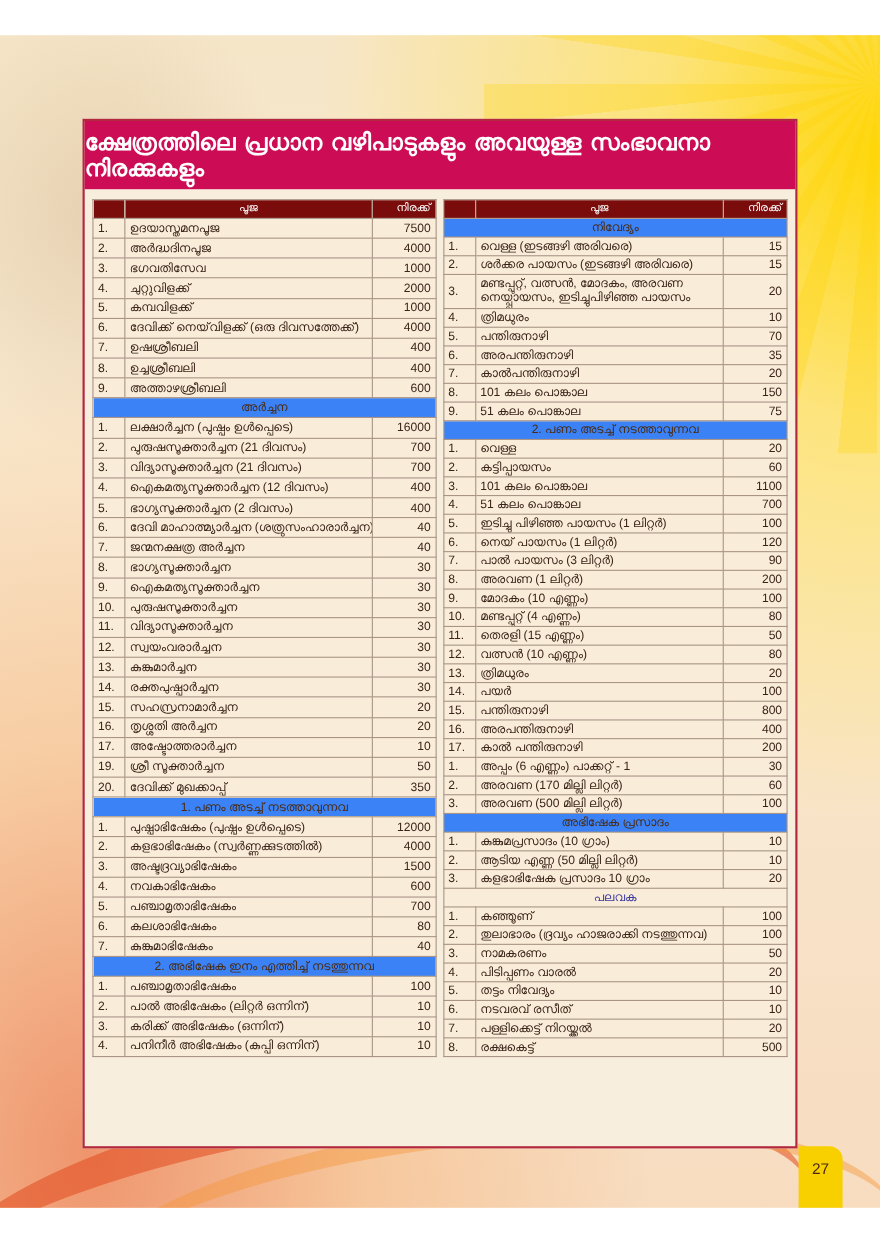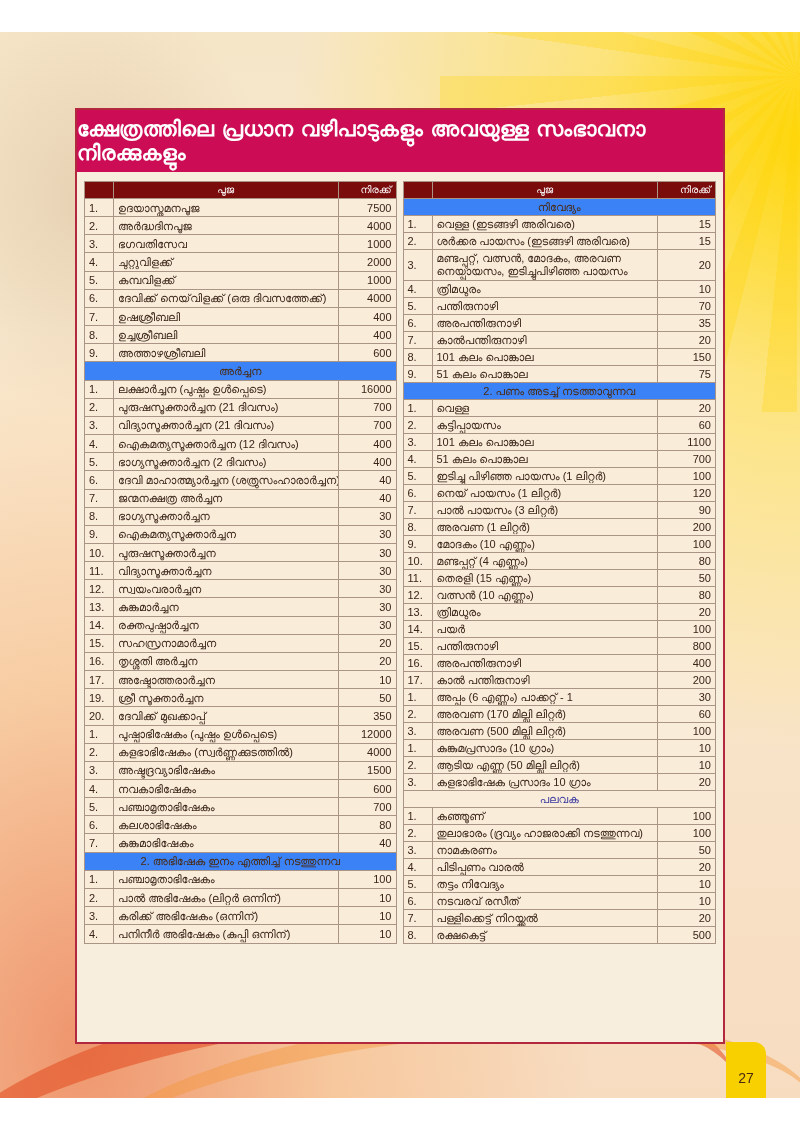--- a/index.html
+++ b/index.html
@@ -42,21 +42,21 @@
     tr.sec-orange td { background:#f07a12; color:#fff6ea; text-align:center; }
     tr.sec-orange td.blank { background:#f9ecd9; }
     tr.sec-yellow td { background:#3b82f6; color:#4a2a10; text-align:center; }
     tr.sec-plain td { background:#f9ecd9; color:#3b3aa0; text-align:center; }
     tr.tall td { height:30px; line-height:13px; white-space:normal; }
     tr.tall td.no, tr.tall td.rate { vertical-align:middle; }
 
     .page-tab {
       position:absolute; left:726px; top:1010px; width:40px; height:88px;
       background:#f8d000; border-top-right-radius:12px;
-      color:#4a2a10; font-family:"Liberation Sans", sans-serif; font-size:14px; text-align:center; padding-top:28px; box-sizing:border-box;
+      color:#4a2a10; font-family:"Liberation Sans", sans-serif; font-size:14px; text-align:center; padding-top:12px; box-sizing:border-box;
     }
   </style>
 </head>
 <body>
 
 <div class="page">
   <div class="motif"></div>
   <div class="rays"></div>
   <div class="swoosh1"></div>
   <div class="swoosh2"></div>
@@ -214,20 +214,23 @@
             </tr>
             <tr class="row">
               <td class="no">19.</td>
               <td class="item">ശ്രീ സൂക്താർച്ചന</td>
               <td class="rate">50</td>
             </tr>
             <tr class="row">
               <td class="no">20.</td>
               <td class="item">ദേവിക്ക് മുഖക്കാപ്പ്</td>
               <td class="rate">350</td>
+            </tr>
+            <tr class="sec-yellow">
+              <td colspan="3">1. പണം അടച്ച് നടത്താവുന്നവ</td>
             </tr>
             <tr class="row">
               <td class="no">1.</td>
               <td class="item">പുഷ്പാഭിഷേകം (പുഷ്പം ഉൾപ്പെടെ)</td>
               <td class="rate">12000</td>
             </tr>
             <tr class="row">
               <td class="no">2.</td>
               <td class="item">കളഭാഭിഷേകം (സ്വർണ്ണക്കുടത്തിൽ)</td>
               <td class="rate">4000</td>
@@ -441,20 +444,23 @@
             <tr class="row">
               <td class="no">2.</td>
               <td class="item">അരവണ (170 മില്ലി ലിറ്റർ)</td>
               <td class="rate">60</td>
             </tr>
             <tr class="row">
               <td class="no">3.</td>
               <td class="item">അരവണ (500 മില്ലി ലിറ്റർ)</td>
               <td class="rate">100</td>
             </tr>
+            <tr class="sec-yellow">
+              <td colspan="3">അഭിഷേക പ്രസാദം</td>
+            </tr>
             <tr class="row">
               <td class="no">1.</td>
               <td class="item">കുങ്കുമപ്രസാദം (10 ഗ്രാം)</td>
               <td class="rate">10</td>
             </tr>
             <tr class="row">
               <td class="no">2.</td>
               <td class="item">ആടിയ എണ്ണ (50 മില്ലി ലിറ്റർ)</td>
               <td class="rate">10</td>
             </tr>

